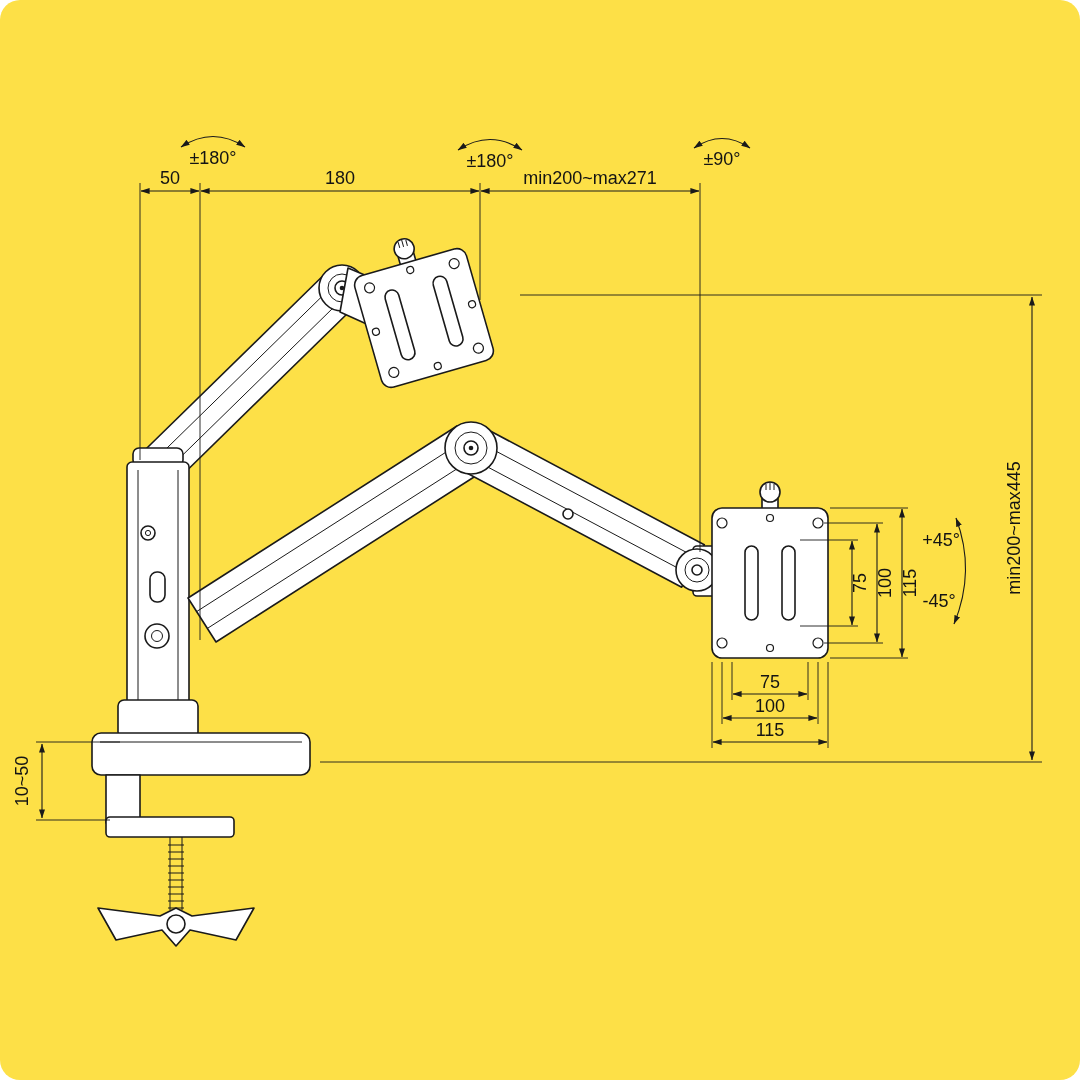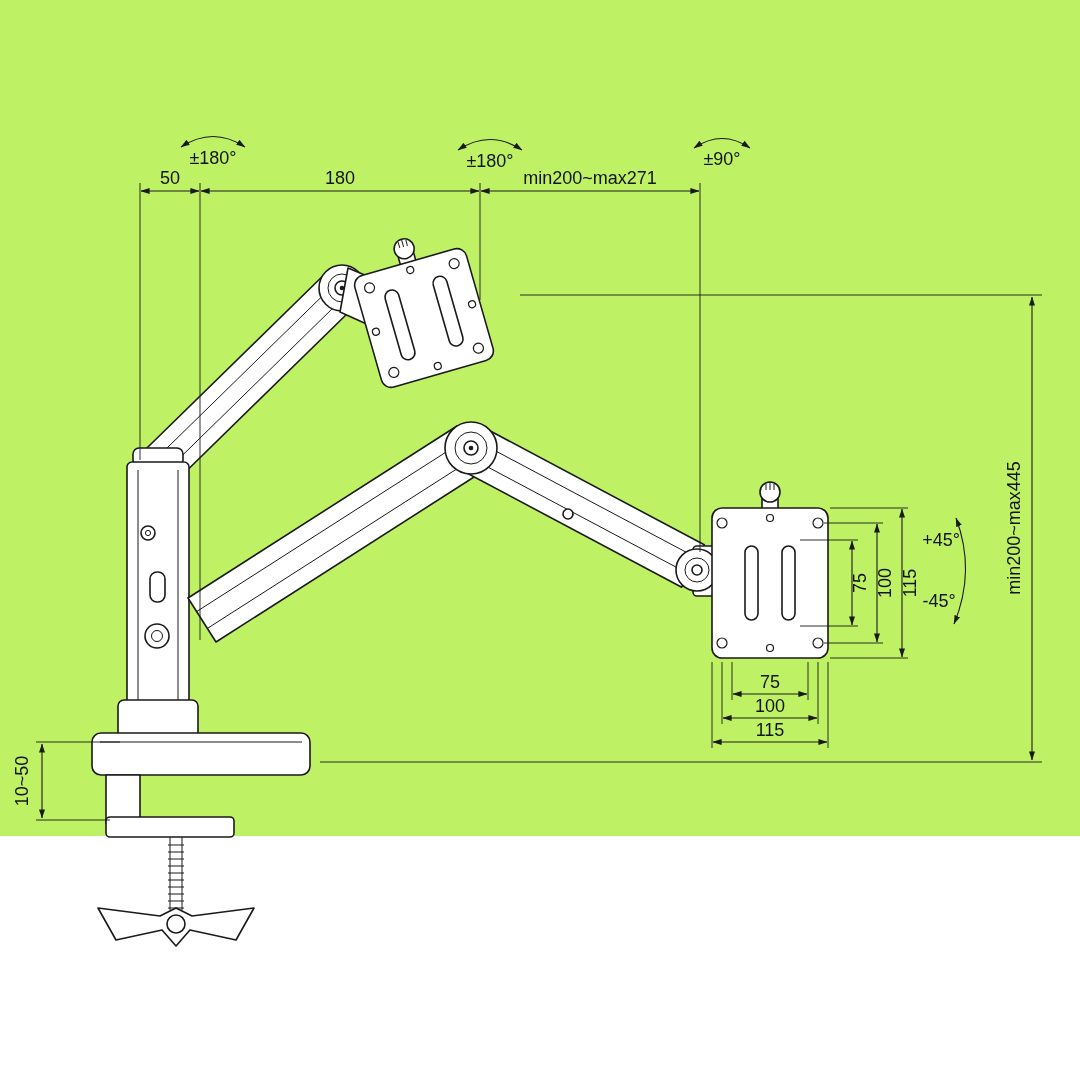--- a/index.html
+++ b/index.html
@@ -1,18 +1,18 @@
 <!DOCTYPE html>
 <html><head>
 <meta charset="utf-8">
 <style>
   * { margin:0; padding:0; box-sizing:border-box; }
   html,body { background:#ffffff; }
   body { width:1080px; height:1080px; font-family:"Liberation Sans", sans-serif; }
-  .canvas { width:1080px; height:836px; background:#bef264; position:relative; }
+  .canvas { width:1080px; height:1080px; background:#fde047; position:relative;border-radius:20px; }
 
   svg .part   { fill:#ffffff; stroke:#1a1a1a; stroke-width:1.6; stroke-linejoin:round; }
   svg .thin   { fill:none;    stroke:#1a1a1a; stroke-width:1;   }
   svg .thin-c { fill:none;    stroke:#1a1a1a; stroke-width:1;   }
   svg .hole   { fill:#ffffff; stroke:#1a1a1a; stroke-width:1.2; }
   svg .ext    { fill:none;    stroke:#1a1a1a; stroke-width:0.9; }
   svg .dimline{ fill:none;    stroke:#1a1a1a; stroke-width:1.1; }
   svg .dot    { fill:#1a1a1a; stroke:none; }
   svg .lbl    { font-family:"Liberation Sans", sans-serif; font-size:18px; fill:#141414; }
 </style>

